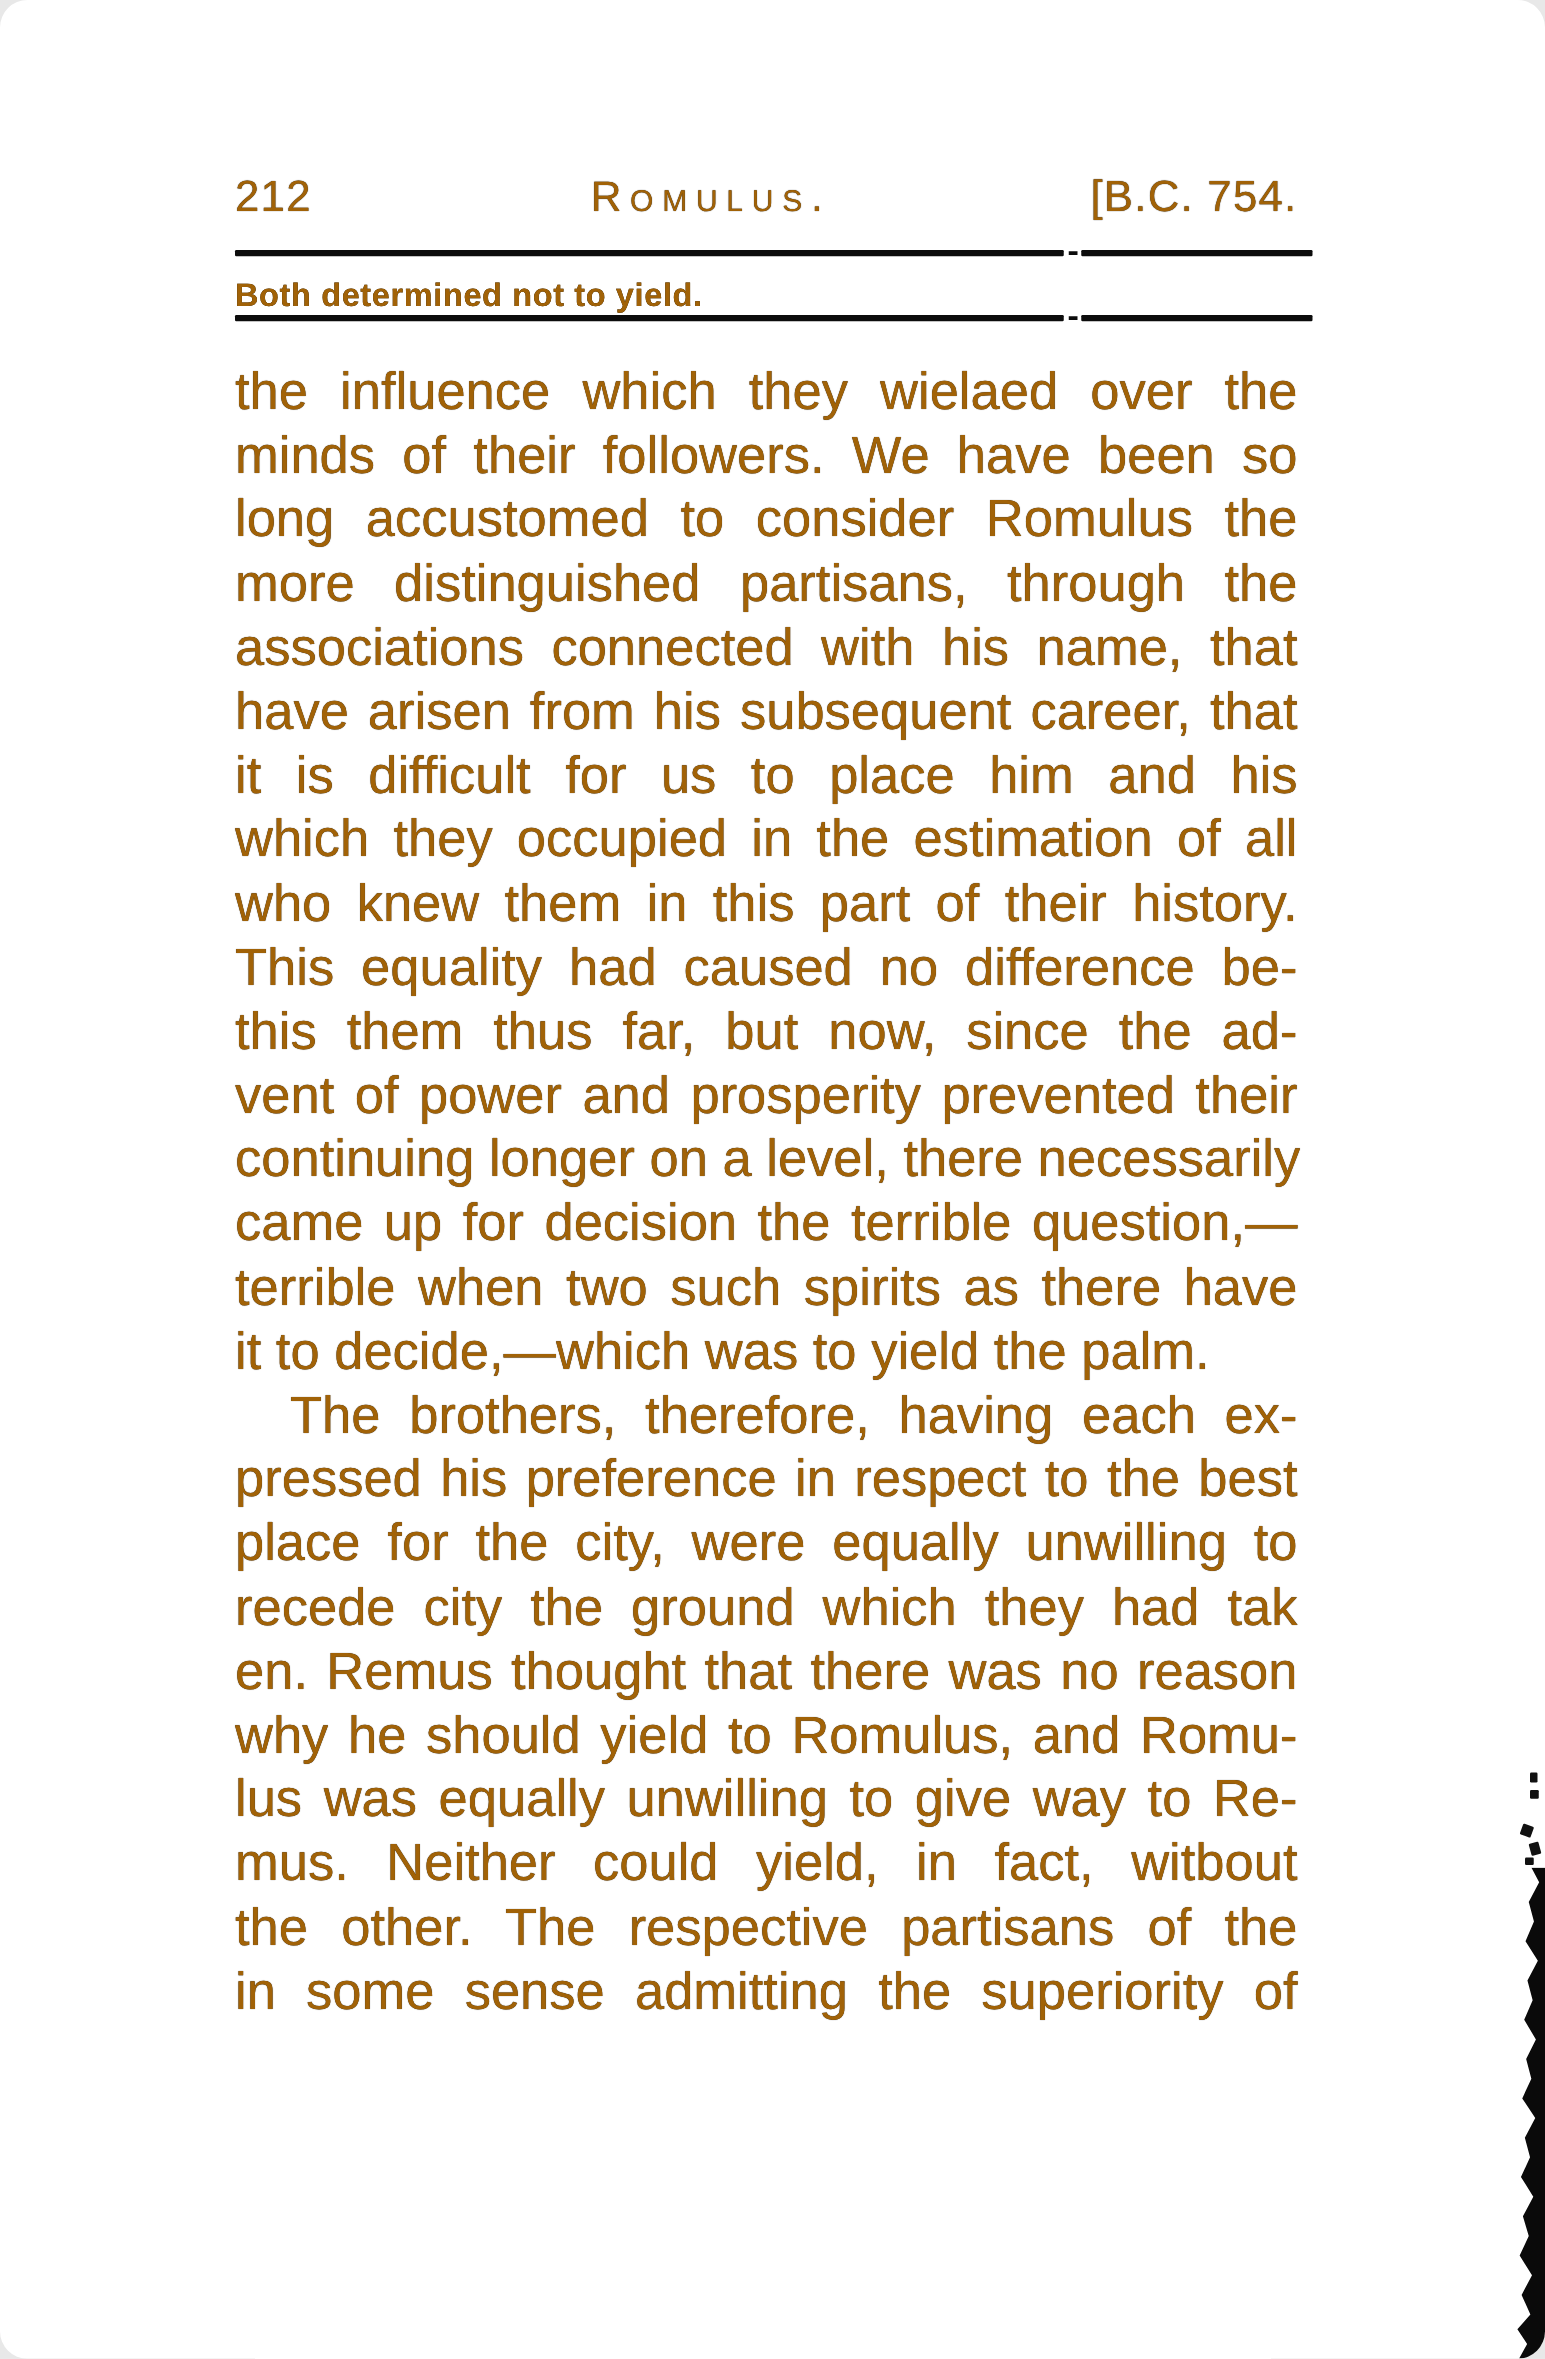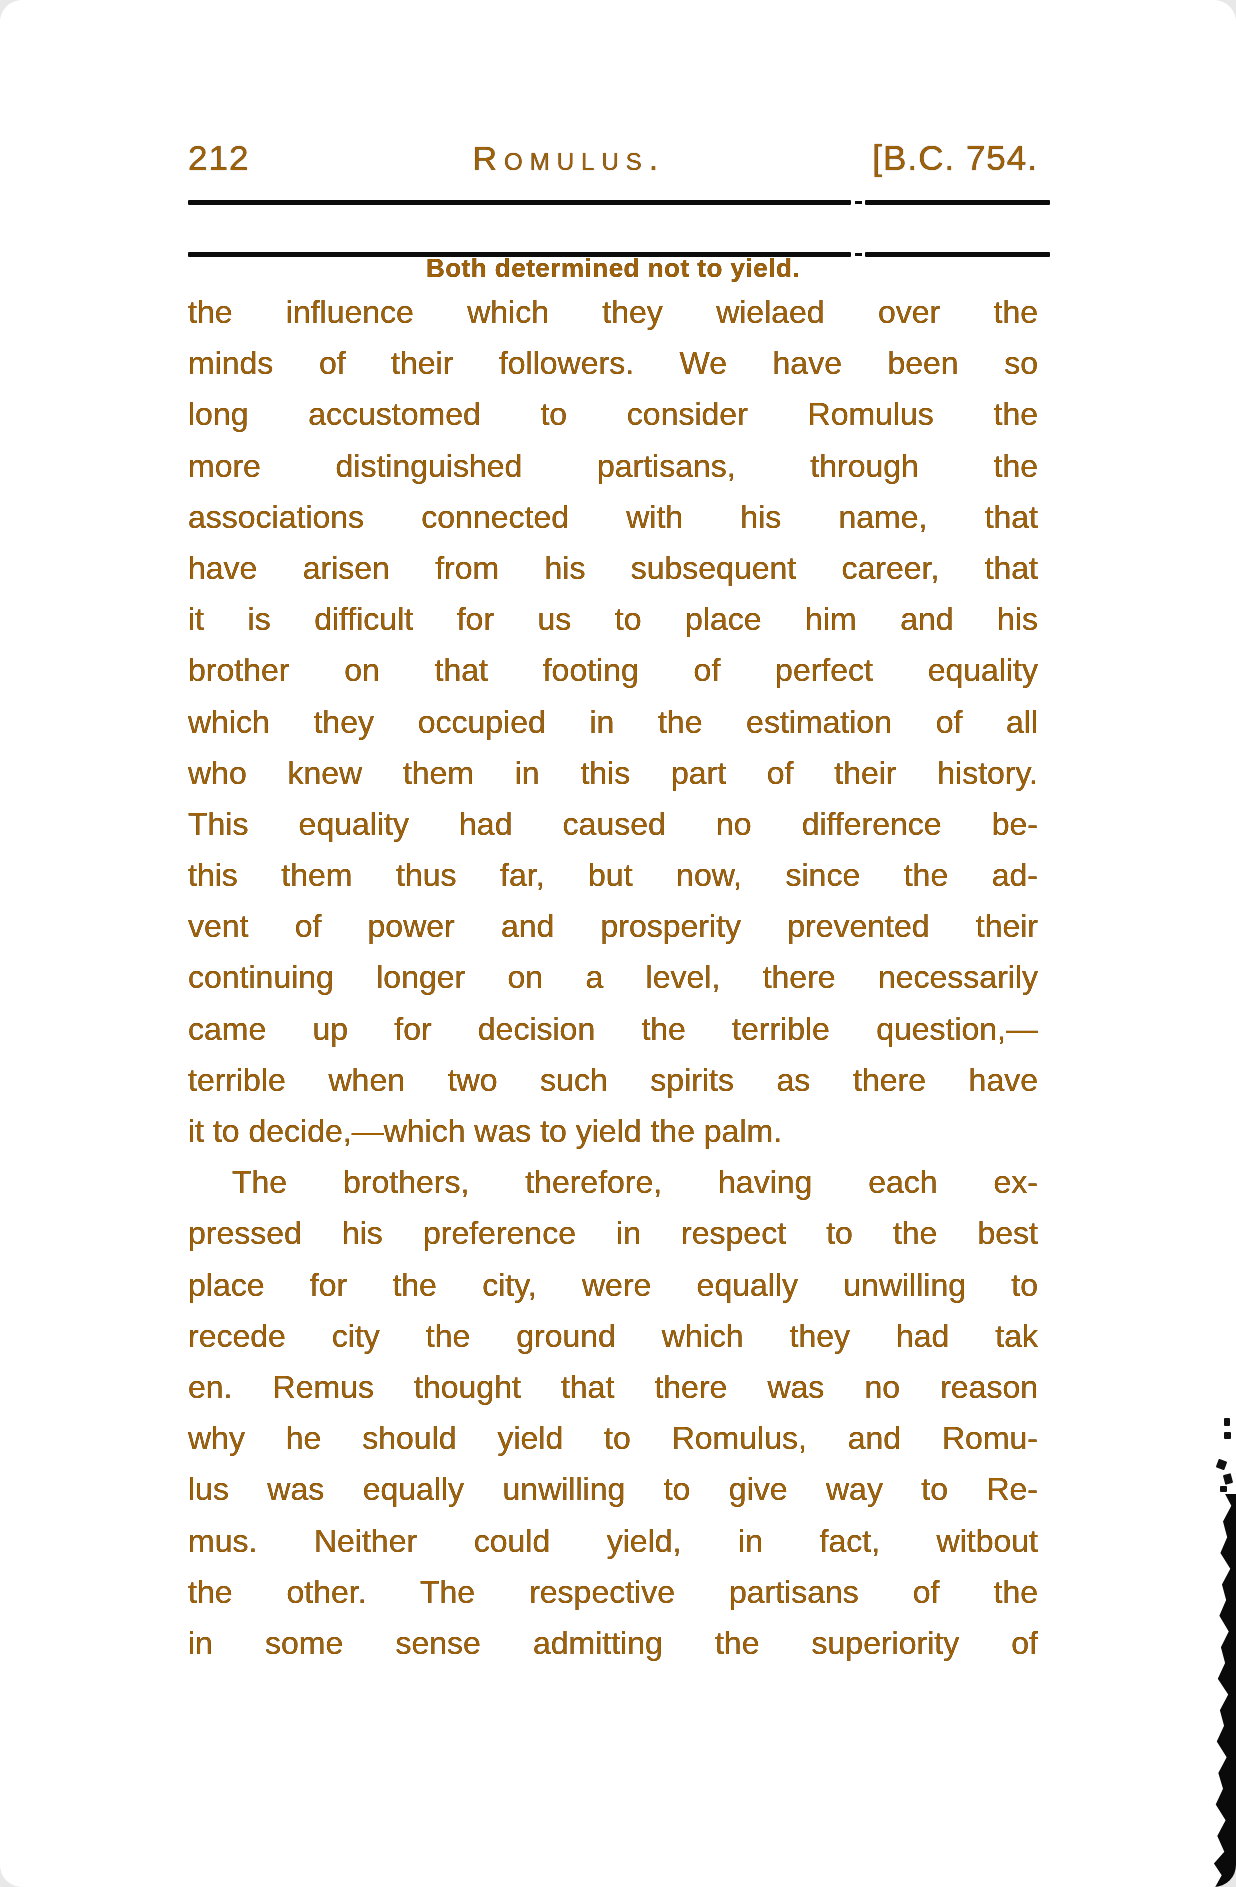--- a/index.html
+++ b/index.html
@@ -41,29 +41,28 @@
   .rule-1{top:199px;}
   .rule-2{top:251px;}
   .rule .seg{background:#0c0c0c;height:5px;border-radius:1px;}
   .rule .seg-a{flex:1 1 auto;}
   .rule .seg-b{flex:0 0 185px;}
   .rule .gap{flex:0 0 14px;display:flex;align-items:center;justify-content:center;}
   .rule .nick{width:7px;height:3px;background:#0c0c0c;}
   
   .running-head{
     position:absolute;left:188px;top:221px;width:850px;
-    text-align:center;font-weight:bold;font-size:26px;
+    font-weight:bold;font-size:26px;
     letter-spacing:0.5px;
     text-shadow:0 0 0.5px #000;
-    margin-top:32px;
   }
   
   .body-text{
     position:absolute;left:188px;top:287px;width:850px;
-    font-size:32px;line-height:51.2px;
+    font-size:42px;line-height:51.2px;
     text-shadow:0 0 0.6px #000;
   }
   .line{
     height:51.2px;overflow:visible;
     text-align:justify;
     text-align-last:justify;
     white-space:nowrap;
   }
   .line.flush{text-align-last:left;}
   .line.indent{text-indent:44px;}
@@ -113,21 +112,20 @@
   </div>
 
   <div class="body-text">
     <div class="line">the influence which they wielaed over the</div>
     <div class="line">minds of their followers. We have been so</div>
     <div class="line">long accustomed to consider Romulus the</div>
     <div class="line">more distinguished partisans, through the</div>
     <div class="line">associations connected with his name, that</div>
     <div class="line">have arisen from his subsequent career, that</div>
     <div class="line">it is difficult for us to place him and his</div>
-    <div class="line">brother on that footing of perfect equality</div>
     <div class="line">which they occupied in the estimation of all</div>
     <div class="line">who knew them in this part of their history.</div>
     <div class="line">This equality had caused no difference be-</div>
     <div class="line">this them thus far, but now, since the ad-</div>
     <div class="line">vent of power and prosperity prevented their</div>
     <div class="line">continuing longer on a level, there necessarily</div>
     <div class="line">came up for decision the terrible question,—</div>
     <div class="line">terrible when two such spirits as there have</div>
     <div class="line flush">it to decide,—which was to yield the palm.</div>
     <div class="line indent">The brothers, therefore, having each ex-</div>

